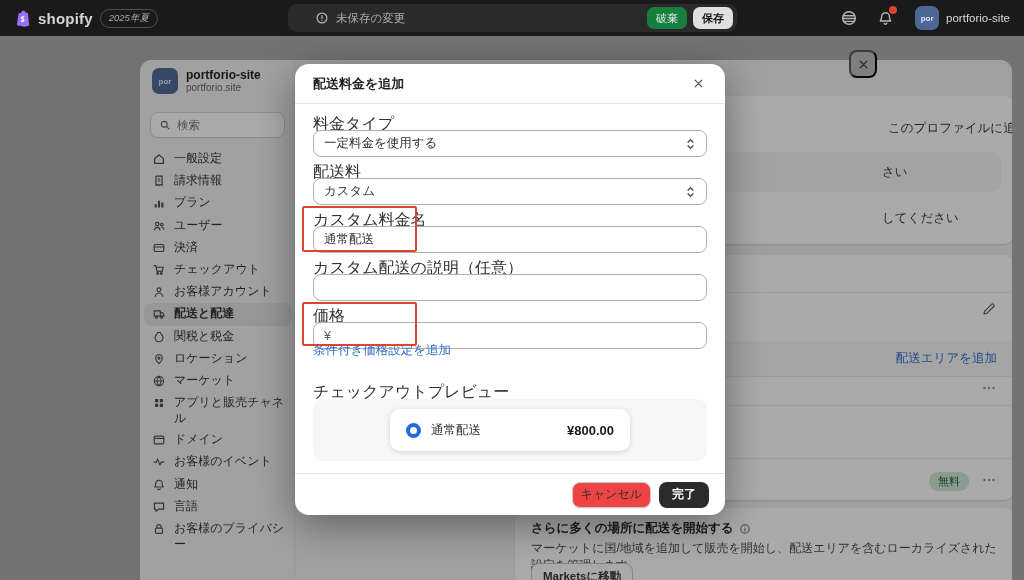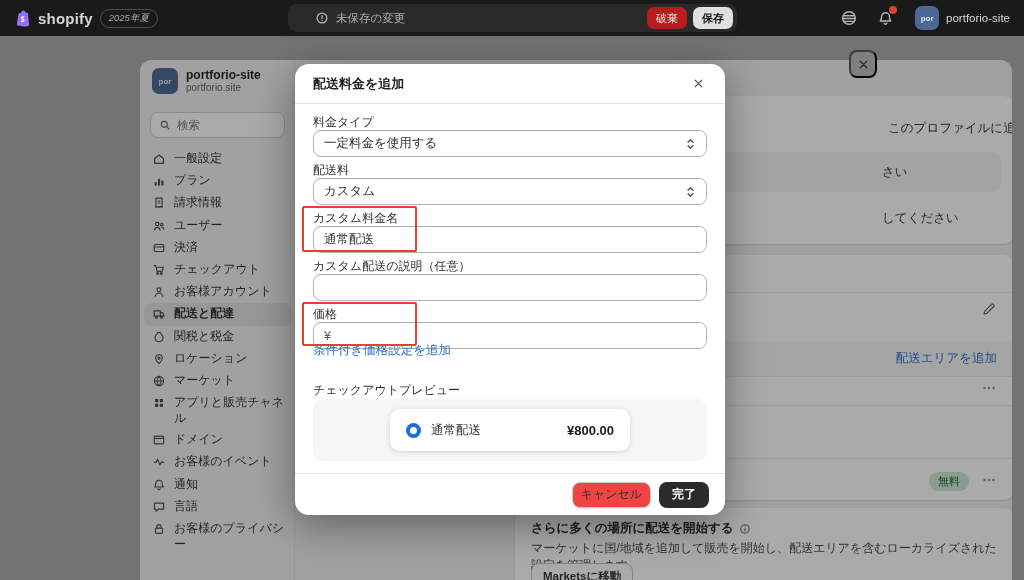--- a/index.html
+++ b/index.html
@@ -8,21 +8,21 @@
   .screen { position:relative; width:1024px; height:580px; overflow:hidden; }
 
   
   .topbar { position:absolute; top:0; left:0; width:1024px; height:36px; background:#1a1a1a; z-index:80; }
   .brand { position:absolute; left:14px; top:0; height:36px; display:flex; align-items:center; gap:7px; }
   .brand-word { color:#d6d6d6; font-size:15px; font-weight:bold; letter-spacing:.2px; }
   .edition-badge { font-size:9.5px; font-style:italic; color:#ababab; border:1px solid #4f4f4f; border-radius:10px; padding:2px 8px; }
   .status-pill { position:absolute; left:288px; top:4px; width:449px; height:28px; background:#2a2a2a; border-radius:9px; display:flex; align-items:center; padding:0 26px; gap:7px; }
   .status-text { color:#b0b0b0; font-size:11.5px; }
   .pill-btns { position:absolute; right:4px; top:2px; height:24px; display:flex; gap:6px; align-items:center; }
-  .discard-btn { height:22px; padding:0 9px; background:#b91c1c; color:#e3e3e3; font-size:11px; border:none; border-radius:7px; display:flex; align-items:center; }
+  .discard-btn { height:22px; padding:0 9px; background:#15803d; color:#e3e3e3; font-size:11px; border:none; border-radius:7px; display:flex; align-items:center; }
   .save-btn { height:22px; padding:0 9px; background:#e0e0e0; color:#111; font-size:11px; font-weight:bold; border:none; border-radius:7px; display:flex; align-items:center; }
   .top-right { position:absolute; right:10px; top:0; height:36px; display:flex; align-items:center; gap:16px; }
   .icon-btn { position:relative; width:20px; height:20px; color:#b5b5b5; display:flex; align-items:center; justify-content:center; }
   .notif-dot { position:absolute; top:-2px; right:-2px; width:8px; height:8px; background:#d64530; border-radius:50%; }
   .store-pill { display:flex; align-items:center; gap:7px; height:28px; padding:2px 4px; border-radius:8px; }
   .avatar-sm { width:24px; height:24px; border-radius:7px; background:#4c6796; color:#dfe6f2; font-size:8px; font-weight:bold; display:flex; align-items:center; justify-content:center; }
   .store-pill-name { color:#d9d9d9; font-size:11.5px; }
 
   
   .workspace { position:absolute; top:36px; left:0; width:1024px; height:544px; background:#a9a9a9; }
@@ -64,21 +64,21 @@
   .card3-btn { position:absolute; left:16px; top:55px; height:26px; padding:0 11px; background:#fff; border:1px solid #c6c6c6; border-radius:8px; font-size:11.5px; font-weight:bold; color:#303030; display:flex; align-items:center; box-shadow:0 1px 0 rgba(0,0,0,.06); }
 
   
   .dim { position:absolute; top:36px; left:0; width:1024px; height:544px; background:rgba(20,20,20,.36); z-index:50; }
 
   
   .dialog { position:absolute; left:295px; top:64px; width:430px; height:451px; background:#fff; border-radius:14px; box-shadow:0 10px 40px rgba(0,0,0,.4); z-index:60; }
   .dlg-header { position:absolute; top:0; left:0; width:100%; height:40px; border-bottom:1px solid #e5e5e5; display:flex; align-items:center; justify-content:space-between; padding:0 18px; }
   .dlg-title { font-size:13px; font-weight:bold; color:#1f1f1f; }
   .dlg-close { width:18px; height:18px; color:#5c5c5c; display:flex; align-items:center; justify-content:center; }
-  .fld-label { position:absolute; left:18px; font-size:12px; color:#303030; }
+  .fld-label { position:absolute; left:18px; font-size:16px; color:#303030; }
   .control { position:absolute; left:18px; width:394px; height:27px; border:1px solid #b0b0b0; border-radius:8px; background:#fff; display:flex; align-items:center; padding:0 10px; font-size:12.5px; color:#303030; }
   .control .chev { margin-left:auto; width:11px; height:14px; color:#4a4a4a; }
   .control input { border:none; outline:none; flex:1; font-size:12.5px; font-family:inherit; color:#303030; background:transparent; }
   .prefix { color:#616161; margin-right:8px; font-size:12.5px; }
   .cond-link { position:absolute; left:18px; top:278px; font-size:12.5px; color:#2c6ecb; }
   .preview-panel { position:absolute; left:18px; top:335px; width:394px; height:62px; background:#f6f6f6; border-radius:10px; }
   .preview-card { position:absolute; left:77px; top:10px; width:240px; height:42px; background:#fff; border-radius:10px; box-shadow:0 1px 5px rgba(0,0,0,.15); display:flex; align-items:center; padding:0 16px; gap:10px; }
   .radio { width:15px; height:15px; border-radius:50%; border:4.5px solid #1f6ce0; background:#fff; flex:0 0 15px; }
   .preview-opt { font-size:12.5px; color:#303030; }
   .preview-price { margin-left:auto; font-size:13px; font-weight:bold; color:#1a1a1a; }
@@ -173,31 +173,31 @@
         </div>
 
         <nav class="nav">
           <div class="nav-item">
               <svg class="icn" viewBox="0 0 16 16" fill="none" stroke="currentColor" stroke-width="1.4" stroke-linejoin="round">
                 <path d="M3 7.4 8 3.4l5 4V13H3z"></path>
               </svg>
               <span>一般設定</span>
             </div>
           <div class="nav-item">
-              <svg class="icn" viewBox="0 0 16 16" fill="currentColor">
-                <path d="M3 13V9.5h2.4V13zM6.8 13V5.5h2.4V13zM10.6 13V7.5H13V13z"></path>
-              </svg>
-              <span>プラン</span>
-            </div>
-          <div class="nav-item">
               <svg class="icn" viewBox="0 0 16 16" fill="none" stroke="currentColor" stroke-width="1.3" stroke-linejoin="round">
                 <path d="M4.5 2.5h7V13l-1.8-.9-1.7.9-1.7-.9-1.8.9z"></path>
                 <path d="M6.5 5.7h3M6.5 8h3"></path>
               </svg>
               <span>請求情報</span>
+            </div>
+          <div class="nav-item">
+              <svg class="icn" viewBox="0 0 16 16" fill="currentColor">
+                <path d="M3 13V9.5h2.4V13zM6.8 13V5.5h2.4V13zM10.6 13V7.5H13V13z"></path>
+              </svg>
+              <span>プラン</span>
             </div>
           <div class="nav-item">
               <svg class="icn" viewBox="0 0 16 16" fill="none" stroke="currentColor" stroke-width="1.3" stroke-linecap="round">
                 <circle cx="6" cy="5.8" r="2"></circle>
                 <path d="M2.8 12.6c.4-2 1.6-3.1 3.2-3.1s2.8 1.1 3.2 3.1"></path>
                 <circle cx="11.2" cy="6.4" r="1.5"></circle>
                 <path d="M11 9.2c1.4.1 2.2 1 2.5 2.5"></path>
               </svg>
               <span>ユーザー</span>
             </div>

